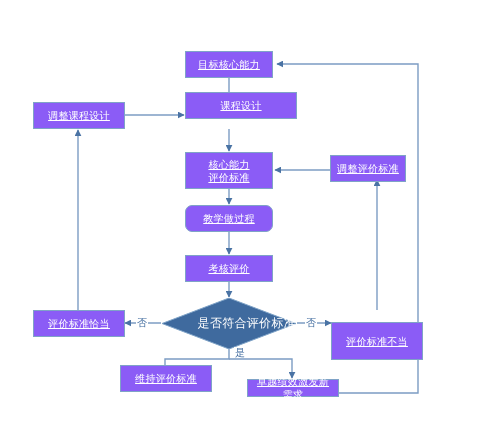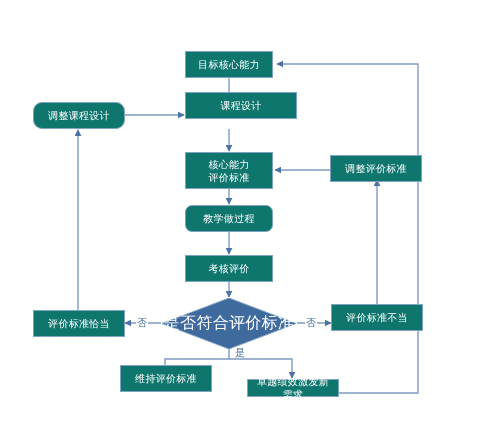--- a/index.html
+++ b/index.html
@@ -19,44 +19,45 @@
   }
   svg.flow {
     position: absolute;
     left: 0;
     top: 0;
     width: 483px;
     height: 421px;
   }
   .node-box {
     position: absolute;
-    background: #0f766e;
+    background: #8b5cf6;
     border: 1px solid #7fa3c7;
     box-sizing: border-box;
     display: flex;
     align-items: center;
     justify-content: center;
     text-align: center;
     color: #ffffff;
     font-size: 10px;
     line-height: 13px;
     letter-spacing: 0.3px;
     font-family: "Liberation Sans", "DejaVu Sans", sans-serif;
+    text-decoration: underline;
   }
   .node-box span {
     display: block;
     white-space: pre-line;
   }
   .decision {
     position: absolute;
     display: flex;
     align-items: center;
-    justify-content: center;
+    justify-content: flex-end;
     color: #ffffff;
-    font-size: 16px;
+    font-size: 12px;
     letter-spacing: 0.3px;
     text-align: center;
   }
   .decision .dshape {
     position: absolute;
     left: 0; top: 0;
     width: 100%; height: 100%;
   }
   .decision span {
     position: relative;
@@ -111,34 +112,34 @@
       <path d="M 330 170 L 275 170" marker-end="url(#arw)"></path>
 
       <path d="M 339 393 L 418 393 L 418 64 L 277 64" marker-end="url(#arw)"></path>
     </g>
   </svg>
 
   <div class="node-box" style="left:185px; top:51px; width:88px; height:27px;">
     <span>目标核心能力</span>
   </div>
 
-  <div class="node-box" style="left:33px; top:102px; width:92px; height:27px;border-radius:9px;">
+  <div class="node-box" style="left:33px; top:102px; width:92px; height:27px;">
     <span>调整课程设计</span>
   </div>
 
   <div class="node-box" style="left:185px; top:92px; width:112px; height:27px;">
     <span>课程设计</span>
   </div>
 
   <div class="node-box" style="left:185px; top:152px; width:88px; height:37px;">
     <span>核心能力
 评价标准</span>
   </div>
 
-  <div class="node-box" style="left:330px; top:155px; width:92px; height:27px;">
+  <div class="node-box" style="left:330px; top:155px; width:76px; height:27px;">
     <span>调整评价标准</span>
   </div>
 
   <div class="node-box" style="left:185px; top:205px; width:88px; height:27px;border-radius:7px;">
     <span>教学做过程</span>
   </div>
 
   <div class="node-box" style="left:185px; top:255px; width:88px; height:27px;">
     <span>考核评价</span>
   </div>
@@ -147,21 +148,21 @@
     <svg class="dshape" viewBox="0 0 134 51" preserveAspectRatio="none">
       <polygon points="67,0 134,25.5 67,51 0,25.5" fill="#3f6a9e" stroke="#7fa3c7" stroke-width="1"></polygon>
     </svg>
     <span>是否符合评价标准</span>
   </div>
 
   <div class="node-box" style="left:33px; top:310px; width:92px; height:27px;">
     <span>评价标准恰当</span>
   </div>
 
-  <div class="node-box" style="left:331px; top:304px; width:92px; height:27px;">
+  <div class="node-box" style="left:331px; top:322px; width:92px; height:38px;">
     <span>评价标准不当</span>
   </div>
 
   <div class="node-box" style="left:120px; top:365px; width:92px; height:27px;">
     <span>维持评价标准</span>
   </div>
 
   <div class="node-box" style="left:247px; top:379px; width:92px; height:18px;">
     <span>卓越绩效激发新
 需求</span>

